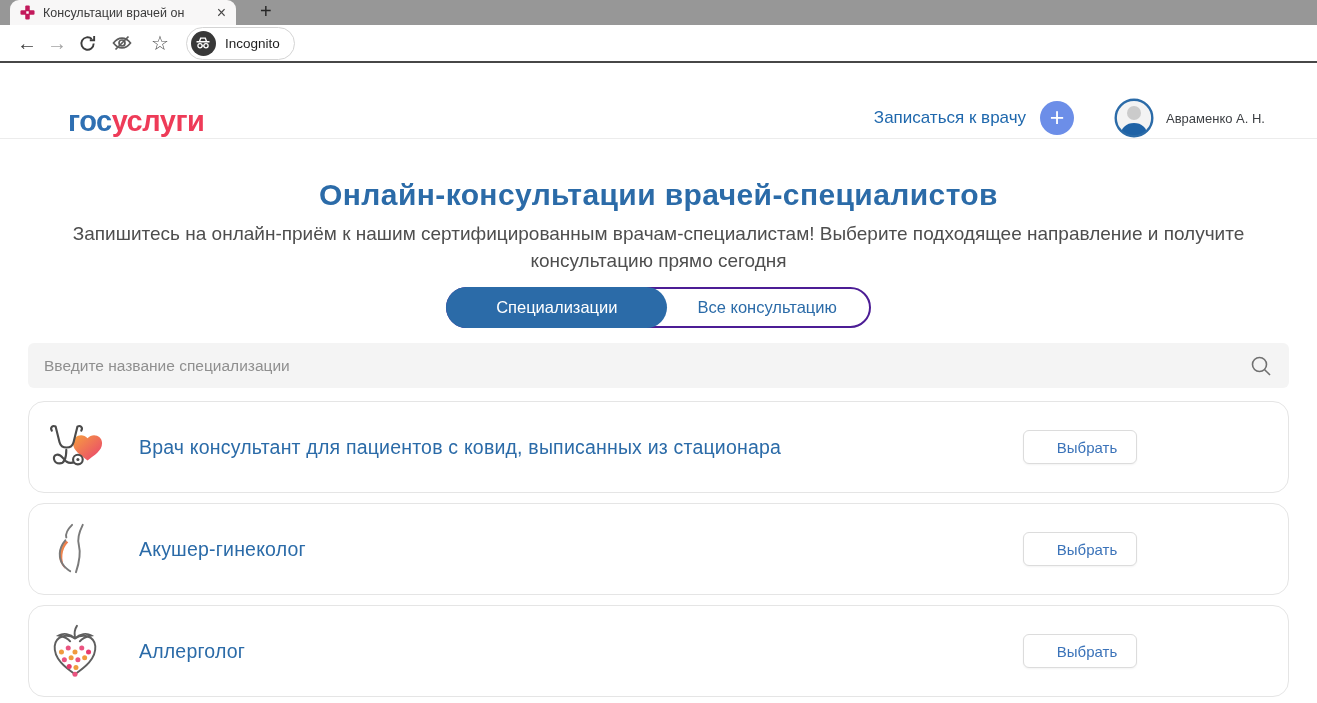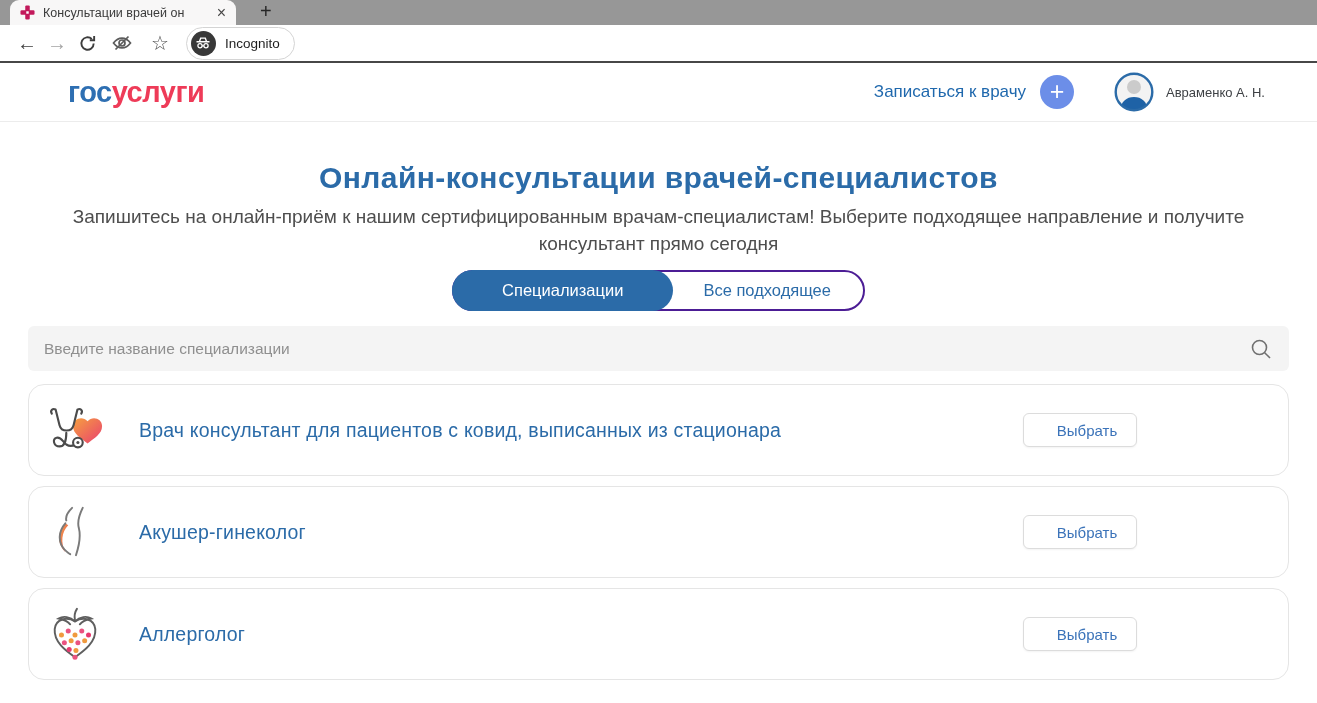--- a/index.html
+++ b/index.html
@@ -25,22 +25,22 @@
   .url-path { font-size:14.5px; color:#8b8b8b; }
   .tb-icon { display:flex; align-items:center; margin:0 9px; }
   .star { font-size:20px; color:#4f4f4f; }
   .incog-chip { display:flex; align-items:center; border:1px solid #d4d4d4;
     border-radius:17px; padding:3px 14px 3px 4px; margin-left:8px; background:#fff; }
   .incog-circle { width:25px; height:25px; border-radius:50%; background:#383838;
     display:flex; align-items:center; justify-content:center; margin-right:9px; }
   .incog-label { font-size:13.5px; color:#1f1f1f; }
 
   
-  .site-header { height:59px; background:#fff; border-bottom:1px solid #ececec;
-    display:flex; align-items:center; padding:0 52px 0 68px; }
+  .site-header { height:76px; background:#fff; border-bottom:1px solid #ececec;
+    display:flex; align-items:flex-end; padding:0 52px 0 68px; }
   .logo { font-size:29px; font-weight:700; letter-spacing:-0.5px; cursor:pointer; }
   .logo-blue { color:#2e6fb2; }
   .logo-red { color:#ee3b58; }
   .header-right { margin-left:auto; display:flex; align-items:center; }
   .appt-link { color:#1f68ad; font-size:17px; cursor:pointer; }
   .plus-btn { width:34px; height:34px; border-radius:50%; background:#6c8ee8; color:#fff;
     font-size:25px; font-weight:300; display:flex; align-items:center; justify-content:center;
     margin-left:14px; cursor:pointer; padding-bottom:2px; }
   .avatar { margin-left:40px; display:flex; cursor:pointer; }
   .user-name { font-size:13px; color:#3e4145; margin-left:12px; }
@@ -140,26 +140,26 @@
       </svg>
     </span>
     <span class="user-name">Авраменко А. Н.</span>
   </div>
 </div>
 
 <div>
   <h1 class="page-title">Онлайн-консультации врачей-специалистов</h1>
   <div class="subtitle">
     <div>Запишитесь на онлайн-приём к нашим сертифицированным врачам-специалистам! Выберите подходящее направление и получите</div>
-    <div>консультант прямо сегодня</div>
+    <div>консультацию прямо сегодня</div>
   </div>
 
   <div class="tabs-pill">
     <div class="tab-seg active">Специализации</div>
-    <div class="tab-seg">Все подходящее</div>
+    <div class="tab-seg">Все консультацию</div>
   </div>
 
   <div class="search-bar">
     <input class="search-input" type="text" placeholder="Введите название специализации" style="">
     <span style="display:flex;">
       <svg width="24" height="24" viewBox="0 0 24 24">
           <circle cx="10.5" cy="10.5" r="7" fill="none" stroke="#707070" stroke-width="1.6"></circle>
           <line x1="15.7" y1="15.7" x2="21" y2="21" stroke="#707070" stroke-width="1.6"></line>
         </svg>
     </span>

